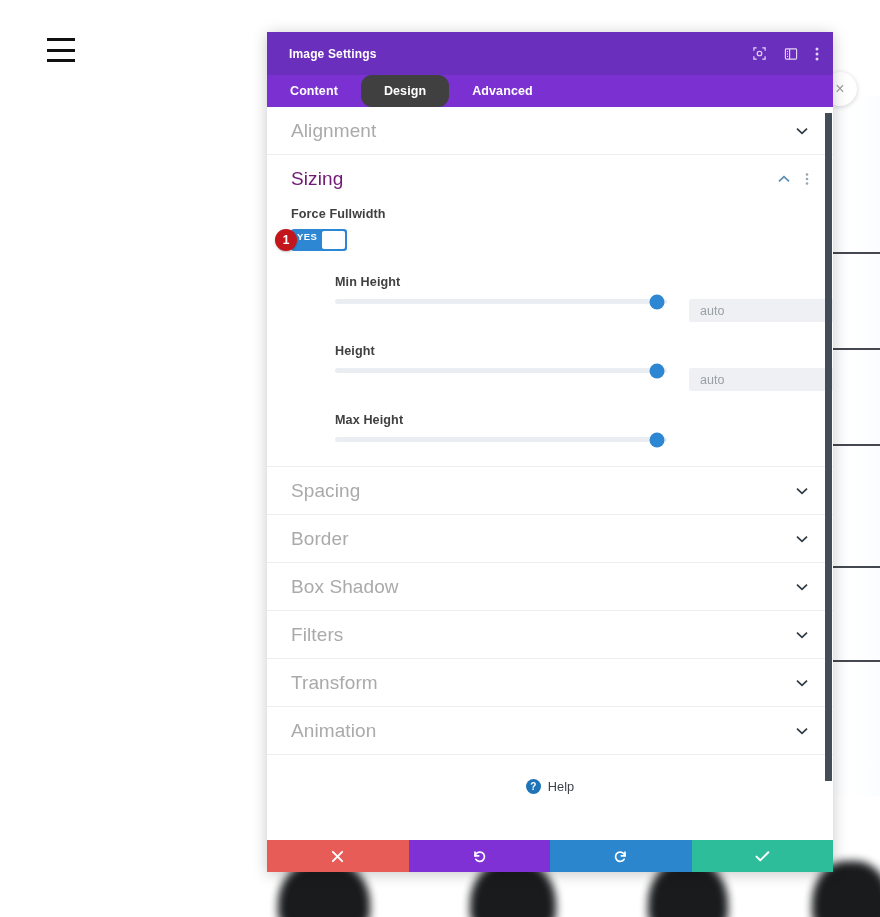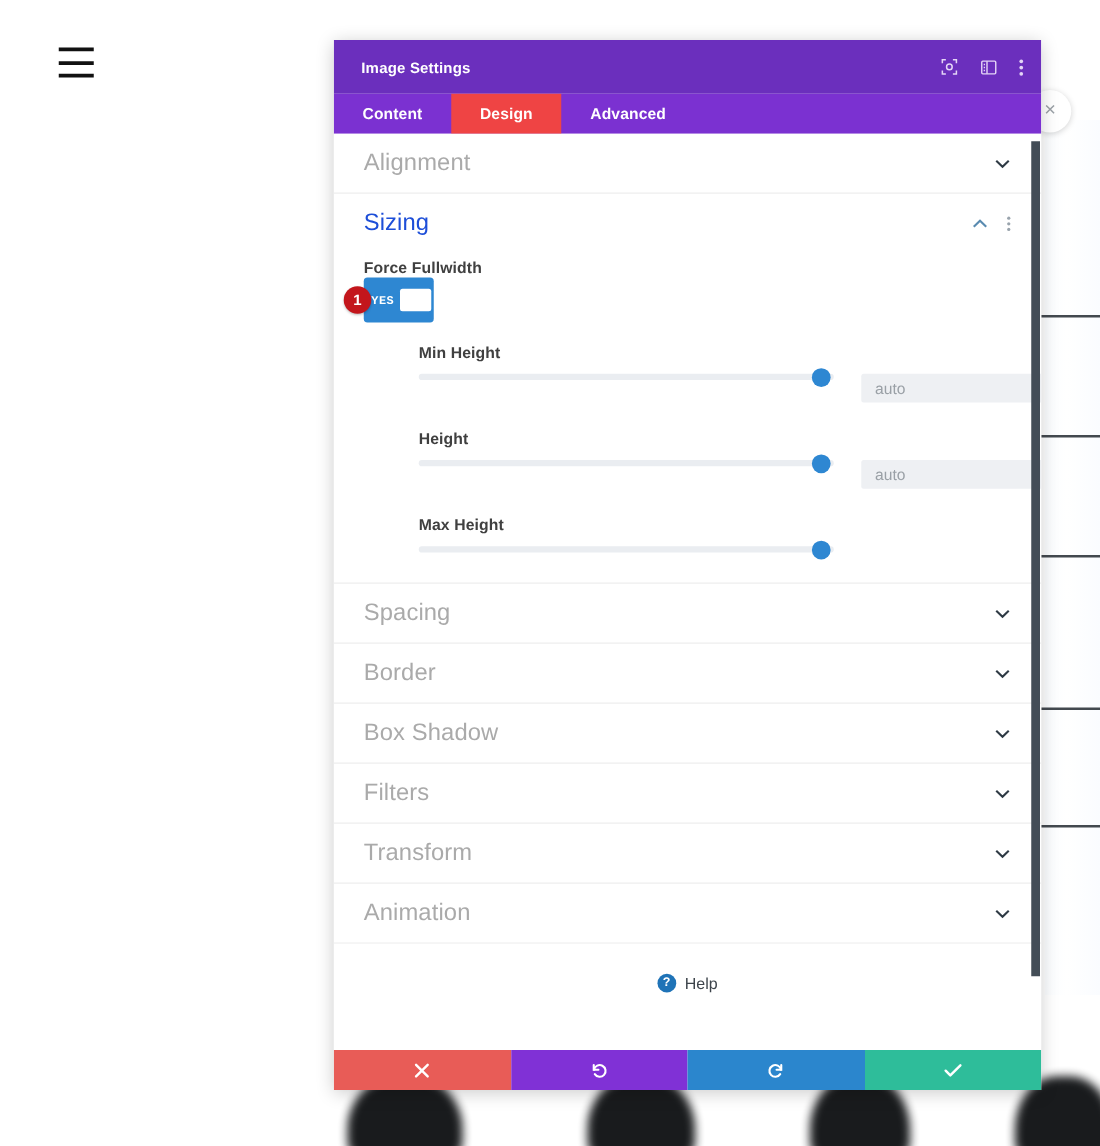--- a/index.html
+++ b/index.html
@@ -67,59 +67,59 @@
 
   .tabs {
     height: 32px; background: #7b31d1; display: flex; align-items: stretch;
     flex: 0 0 auto;
   }
   .tab {
     display:flex; align-items:center; padding: 0 23px;
     color:#ffffff; font-size:12.5px; font-weight:700; cursor:pointer;
     letter-spacing:.1px;
   }
-  .tab.active { background:#ef4444; }
+  .tab.active { background:#404040;border-radius:11px; }
 
   .modal-body {
     flex: 1 1 auto; position: relative; overflow: hidden; background:#fff;
   }
   .scroller { position:absolute; inset:0; overflow:hidden; }
 
   .toggle-row {
     height: 48px; display:flex; align-items:center;
     padding: 0 24px 0 24px;
     border-bottom: 1px solid #eeeeee;
     cursor: pointer;
   }
   .toggle-row.open { border-bottom: none; }
   .toggle-label { flex:1 1 auto; font-size:19px; color:#aaaaaa; font-weight:400; letter-spacing:.1px; }
-  .toggle-label.active { color:#1d4ed8; }
+  .toggle-label.active { color:#701a75; }
   .chev { color:#2f3b45; width:14px; height:14px; display:flex; align-items:center; justify-content:center; }
   .kebab { margin-left: 14px; color:#9aa4ad; display:flex; }
 
   .section-body { padding: 4px 24px 22px 24px; border-bottom:1px solid #eeeeee; }
 
   .field-label {
     font-size: 12.6px; color:#404040; font-weight:700; margin-bottom: 10px;
     letter-spacing:.1px;
   }
   .field-label.tight { margin-bottom: 7px; }
 
   .switch-wrap { position: relative; display:flex; align-items:center; height: 24px; margin-bottom: 6px; }
   .badge {
     position:absolute; left:-16px; top:1px;
     width:22px; height:22px; border-radius:50%;
     background:#c3161c; color:#fff; font-size:12px; font-weight:700;
     display:flex; align-items:center; justify-content:center;
     box-shadow: 0 1px 2px rgba(0,0,0,.25); z-index:3;
   }
   .switch {
-    width: 56px; height: 36px; background:#2e87d2; border-radius:3px;
-    display:flex; align-items:center; padding: 2px; cursor:pointer;
-    position:relative; z-index:2;font-family:Liberation Mono, monospace;
+    width: 56px; height: 22px; background:#2e87d2; border-radius:3px;
+    display:flex; padding: 2px; cursor:pointer;
+    position:relative; z-index:2;
   }
   .switch-text { color:#ffffff; font-size:9.5px; font-weight:700; padding: 0 5px 0 4px; letter-spacing:.4px; }
   .switch-knob { width:26px; height:18px; background:#ffffff; border-radius:2px; }
 
   .slider-block { margin-bottom: 22px; margin-left: 44px; }
   .slider-row { display:flex; align-items:flex-start; gap: 0; }
   .slider {
     position:relative; flex: 0 0 332px; height: 5px;
     background:#eaedf1; border-radius:3px; margin-right: 22px; cursor:pointer;
   }

